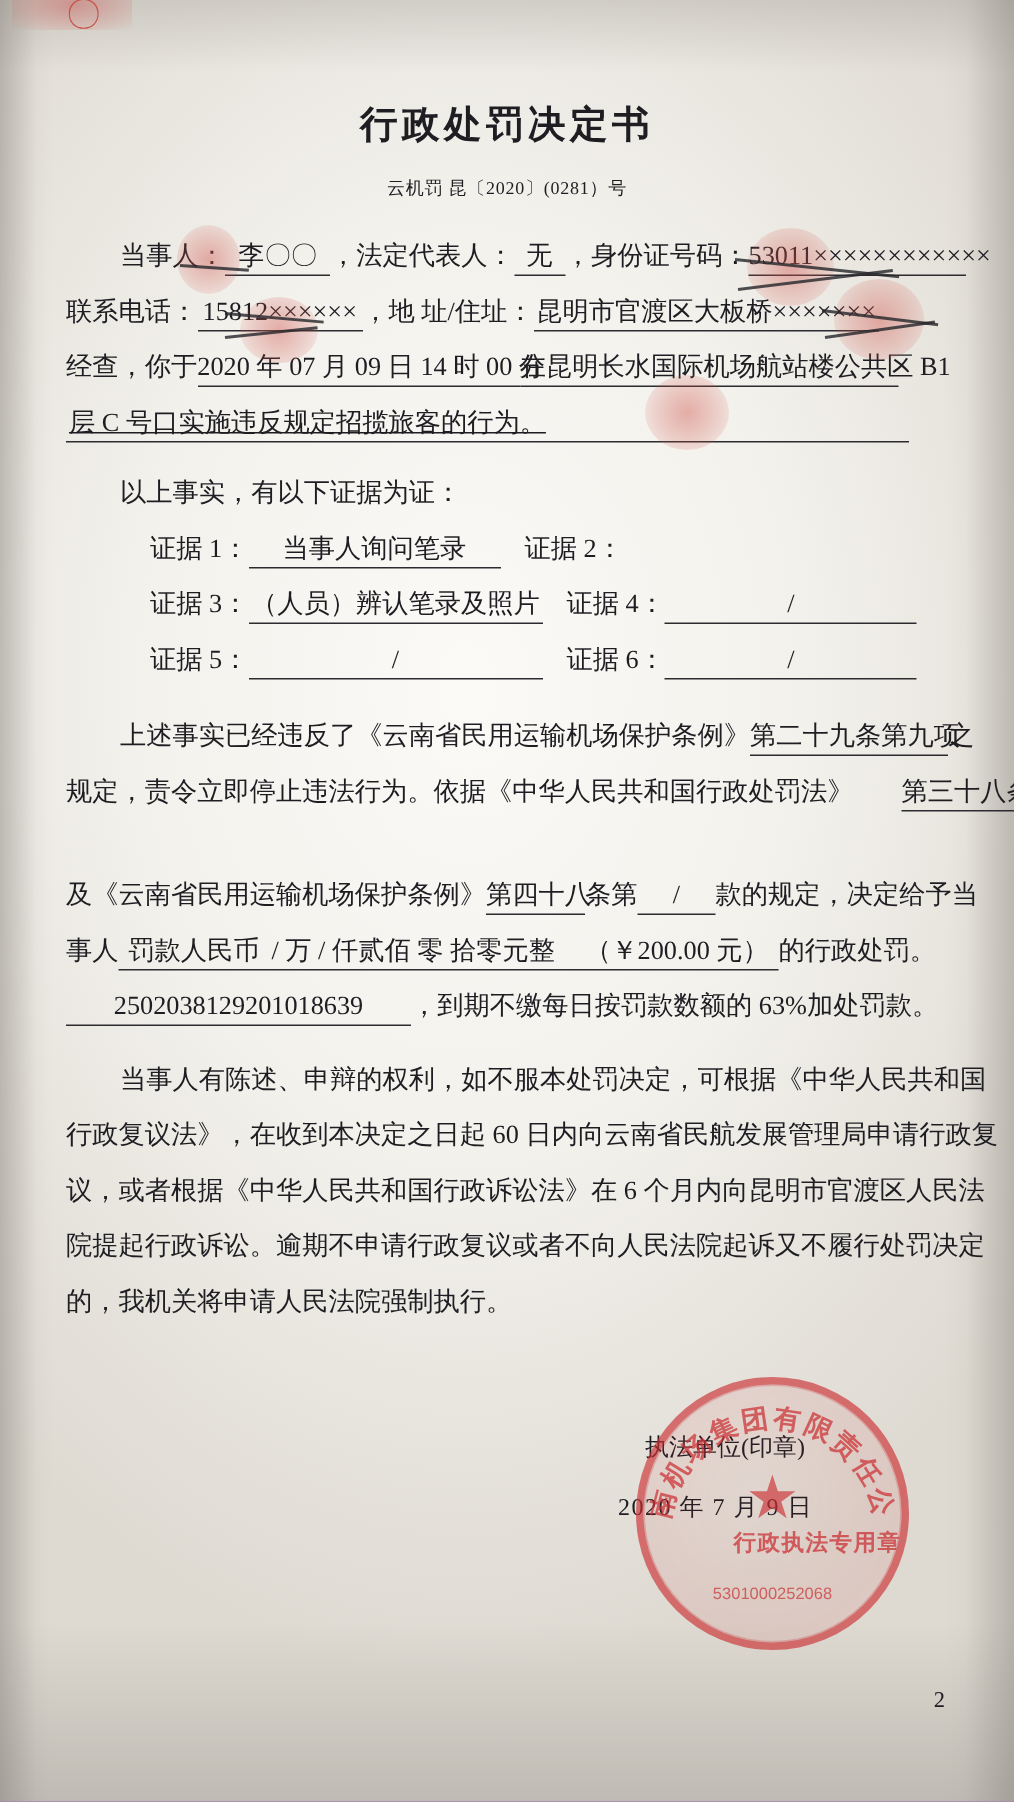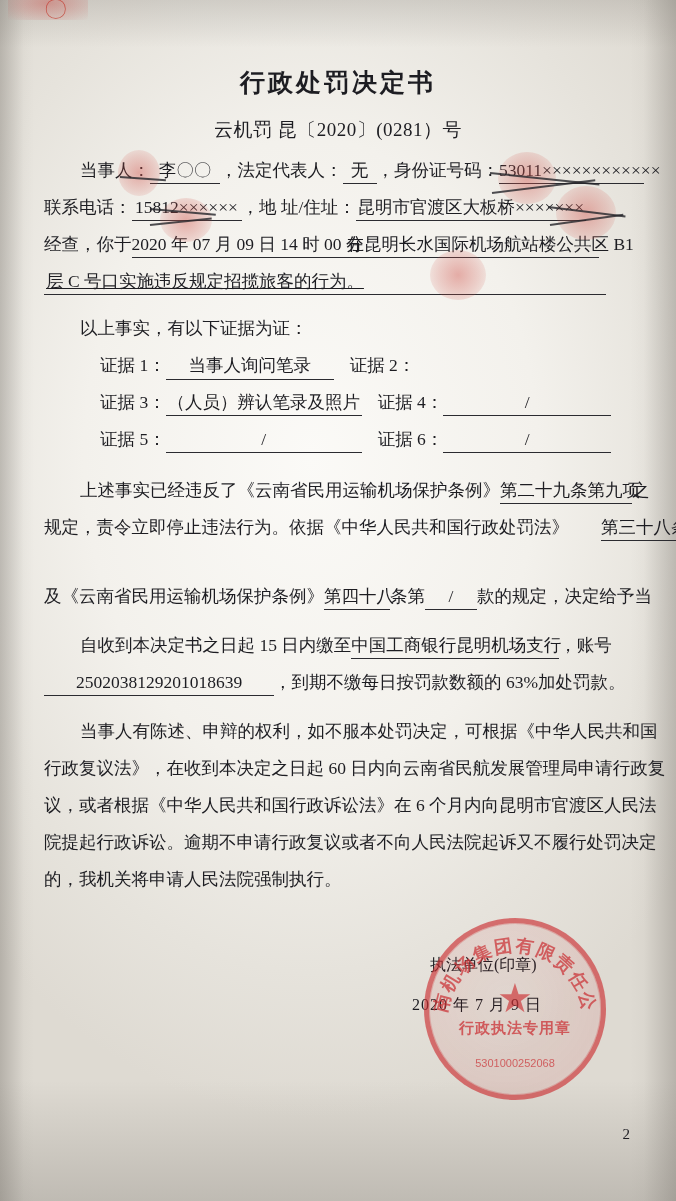--- a/index.html
+++ b/index.html
@@ -69,21 +69,21 @@
     font-size: 25px;
     font-weight: bold;
     letter-spacing: 3px;
   }
   .docnum {
     position: absolute;
     top: 117px;
     left: 0;
     right: 0;
     text-align: center;
-    font-size: 19px;
+    font-size: 12px;
     letter-spacing: 0.5px;
   }
   .body {
     position: absolute;
     top: 152px;
     left: 0;
     right: 0;
     font-size: 17.5px;
     line-height: 37px;
   }
@@ -165,21 +165,21 @@
     bottom: 26px;
     text-align: center;
     color: rgba(203,48,52,0.7);
     font-size: 11px;
     font-family: "Liberation Sans", sans-serif;
   }
   .seal-mid {
     position: absolute;
     left: 0; right: 0;
     top: 96px;
-    text-align: center;
+    text-align: right;
     color: rgba(203,48,52,0.74);
     font-size: 15px;
     font-weight: bold;
     letter-spacing: 1px;
     font-family: "Liberation Sans", sans-serif;
   }
   .smudge {
     position: absolute;
     border-radius: 50%;
     background: radial-gradient(circle, rgba(208,86,78,0.45) 0%, rgba(208,86,78,0.22) 55%, rgba(208,86,78,0) 100%);
@@ -244,21 +244,21 @@
       </div>
 
       <div class="line">
         <span class="ul" style="width:560px; text-align:left; padding-left:2px;text-decoration:underline;">层 C 号口实施违反规定招揽旅客的行为。</span>
       </div>
 
       <div class="line indent" style="margin-top:10px;">以上事实，有以下证据为证：</div>
 
       <div class="evrow">
         <span class="evlabel">证据 1：</span>
-        <span class="evval" style="width:168px;font-family:Liberation Mono, monospace;">当事人询问笔录</span>
+        <span class="evval" style="width:168px;">当事人询问笔录</span>
         <span class="evgap"></span>
         <span class="evlabel">证据 2：</span>
       </div>
 
       <div class="evrow">
         <span class="evlabel">证据 3：</span>
         <span class="evval" style="width:196px;">（人员）辨认笔录及照片</span>
         <span class="evgap"></span>
         <span class="evlabel">证据 4：</span>
         <span class="evval" style="width:168px;">/</span>
@@ -274,24 +274,24 @@
 
       <div class="line indent" style="margin-top:14px;">
         <span>上述事实已经违反了《云南省民用运输机场保护条例》</span><span class="ul" style="width:132px;">第二十九条第九项</span><span>之</span>
       </div>
       <div class="line">
         <span>规定，责令立即停止违法行为。依据《中华人民共和国行政处罚法》</span><span class="ul" style="width:78px;margin-left:32px;">第三十八条</span>
       </div>
       <div class="line">
         <span>及《云南省民用运输机场保护条例》</span><span class="ul" style="width:66px;margin-top:37px;">第四十八</span><span>条第</span><span class="ul" style="width:52px;">/</span><span>款的规定，决定给予当</span>
       </div>
-
-      <div class="line indent" style="margin-top:12px;">
-        <span>自收到本决定书之日起 15 日内缴至</span><span class="ul" style="width:208px;">中国工商银行昆明机场支行</span><span>，账号</span>
-      </div>
+      <div class="line">
+        <span>事人</span><span class="ul" style="width:440px;"><span>罚款人民币</span><span style="padding-left:8px;">/ 万 / 仟贰佰 零 拾零元整</span><span style="padding-left:20px;">（￥200.00 元）</span></span><span>的行政处罚。</span>
+      </div>
+
       <div class="line">
         <span class="ul" style="width:230px;">2502038129201018639</span><span>，到期不缴每日按罚款数额的 63%加处罚款。</span>
       </div>
 
       <div class="line indent" style="margin-top:12px;">当事人有陈述、申辩的权利，如不服本处罚决定，可根据《中华人民共和国</div>
       <div class="line">行政复议法》，在收到本决定之日起 60 日内向云南省民航发展管理局申请行政复</div>
       <div class="line">议，或者根据《中华人民共和国行政诉讼法》在 6 个月内向昆明市官渡区人民法</div>
       <div class="line">院提起行政诉讼。逾期不申请行政复议或者不向人民法院起诉又不履行处罚决定</div>
       <div class="line">的，我机关将申请人民法院强制执行。</div>
 

